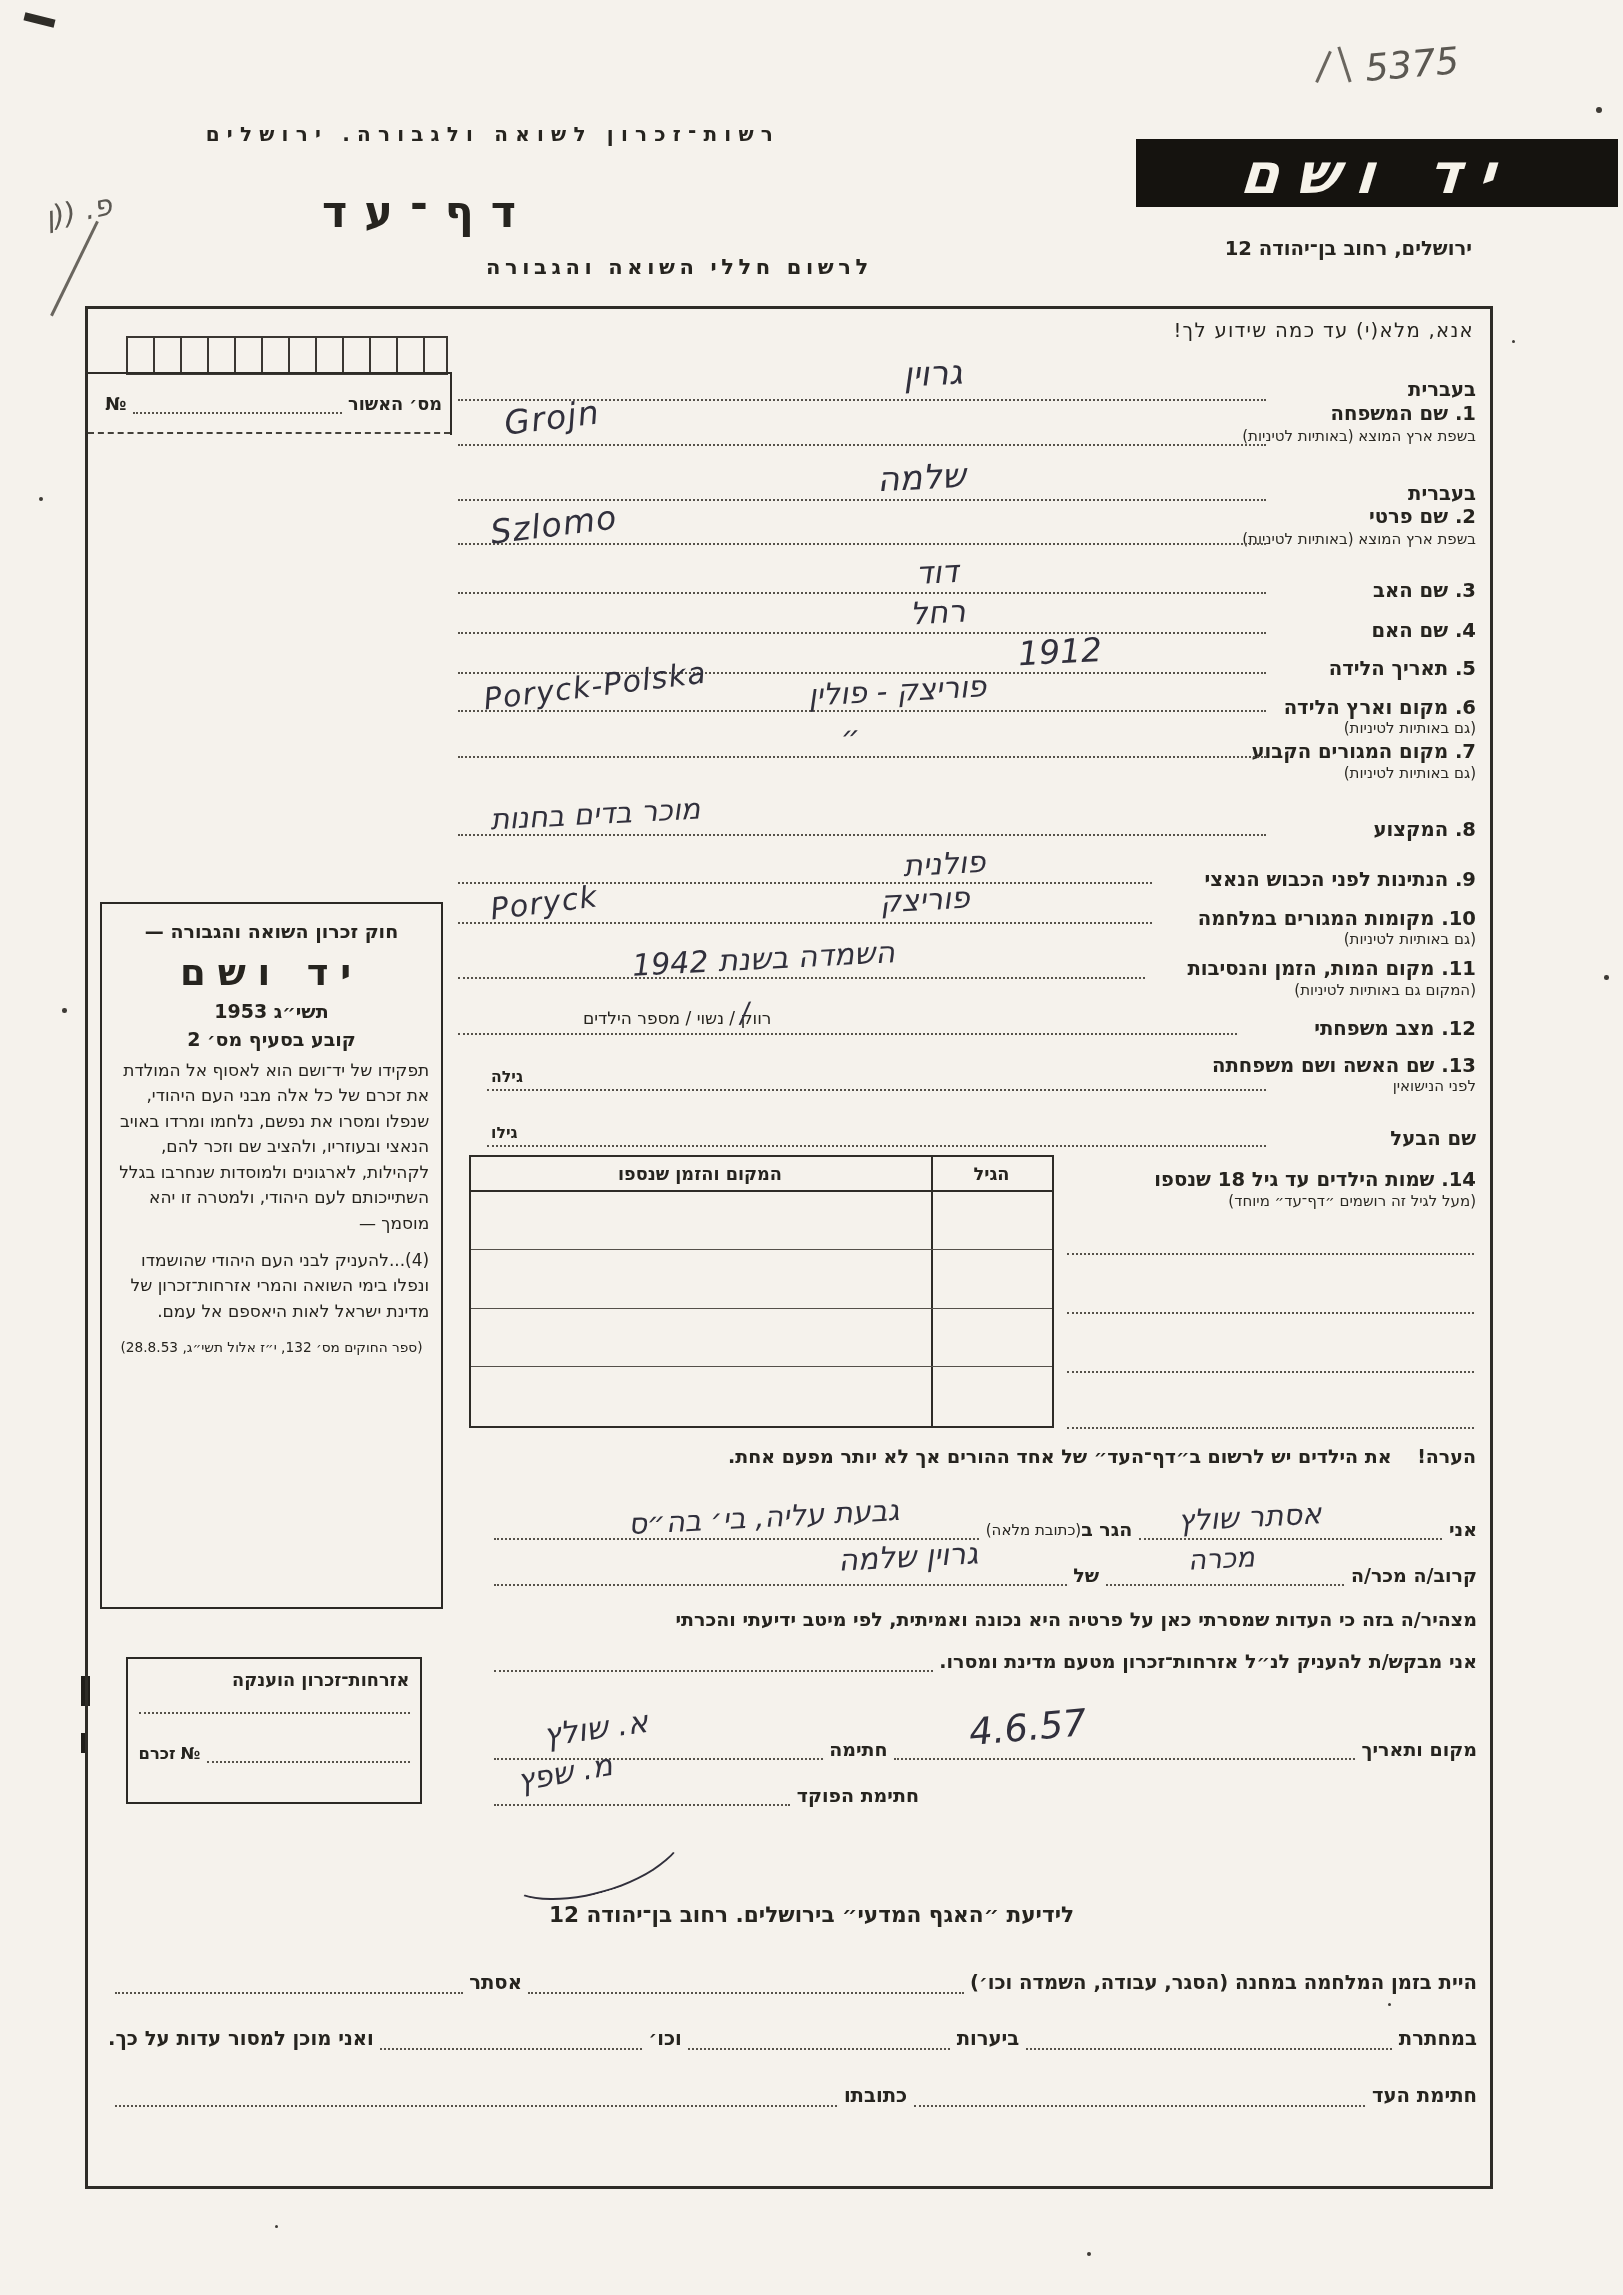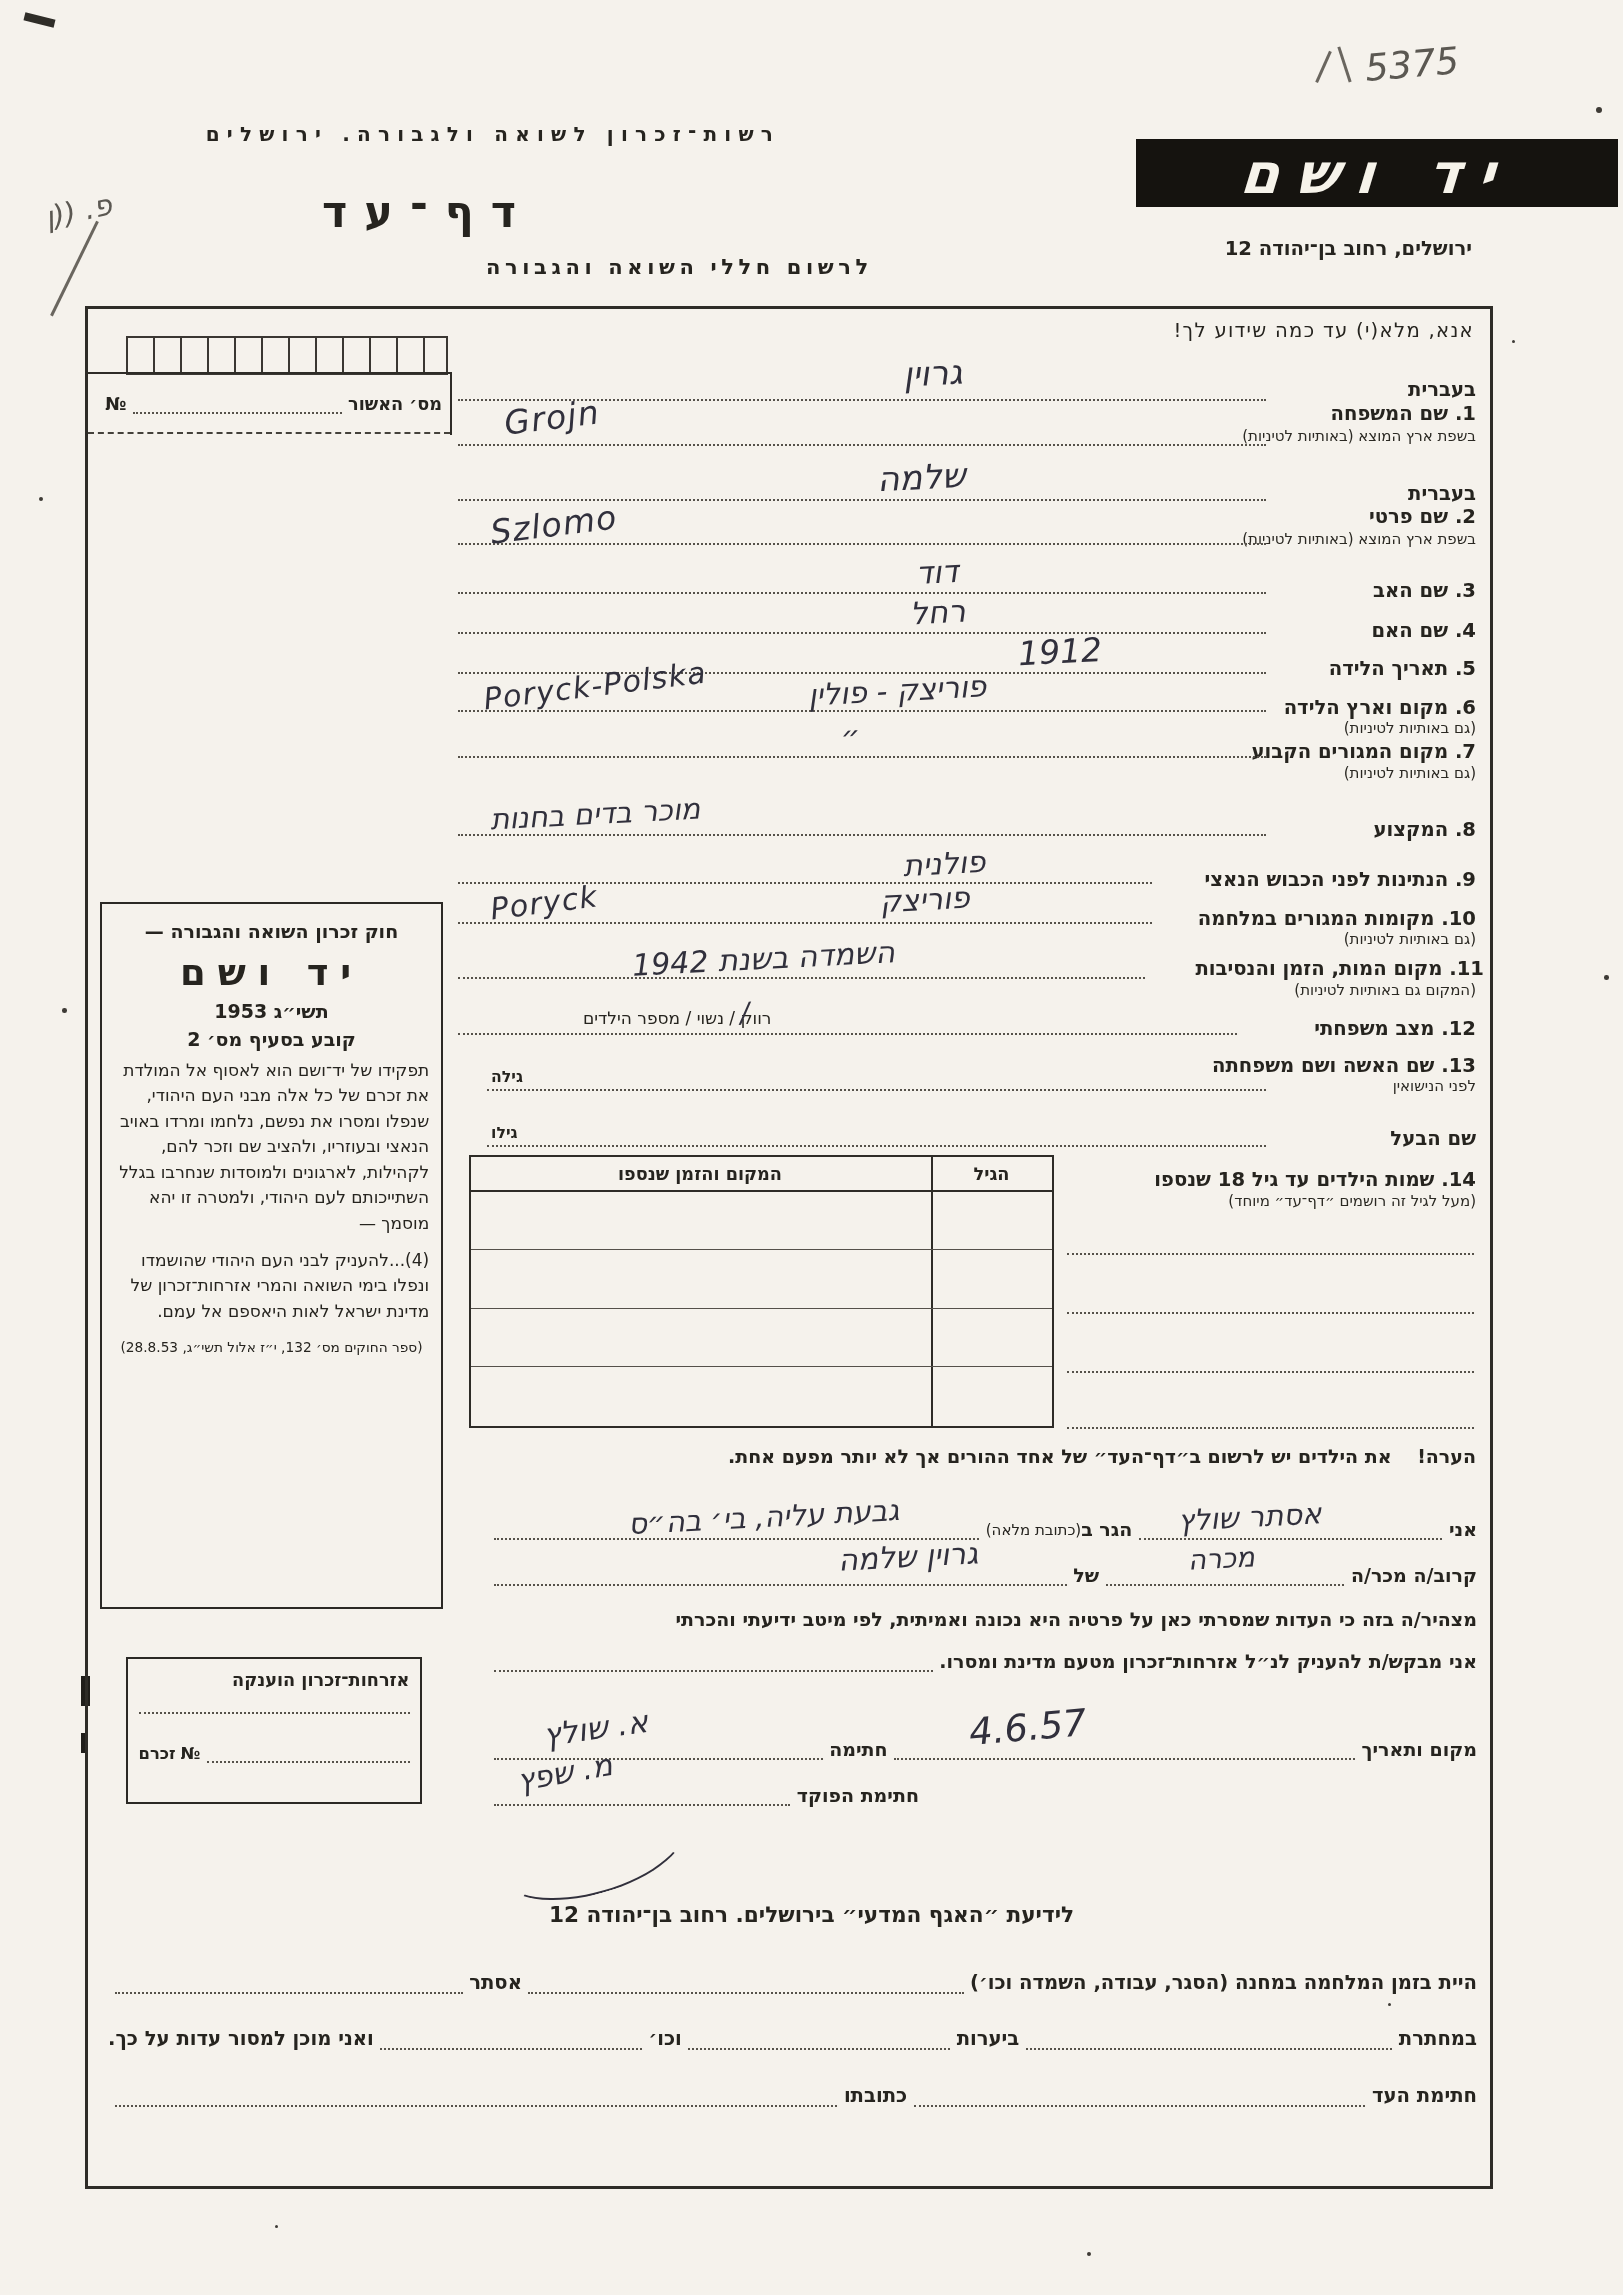--- a/index.html
+++ b/index.html
@@ -140,21 +140,21 @@
   <div class="lab" style="right:147px;top:868px;">9. הנתינות לפני הכבוש הנאצי</div>
   <div class="dl" style="left:458px;top:882px;width:694px;"></div>
   <div class="hv" style="left:903px;top:846px;font-size:30px;">פולנית</div>
 
   <div class="lab" style="right:147px;top:907px;">10. מקומות המגורים במלחמה</div>
   <div class="note" style="right:147px;top:930px;">(גם באותיות לטיניות)</div>
   <div class="dl" style="left:458px;top:922px;width:694px;"></div>
   <div class="hvl" style="left:490px;top:885px;font-size:30px;">Poryck</div>
   <div class="hv" style="left:880px;top:882px;font-size:30px;">פוריצק</div>
 
-  <div class="lab" style="right:139px;top:957px;">11. מקום המות, הזמן והנסיבות</div>
+  <div class="lab" style="right:147px;top:957px;">11. מקום המות, הזמן והנסיבות</div>
   <div class="note" style="right:147px;top:981px;">(המקום גם באותיות לטיניות)</div>
   <div class="dl" style="left:458px;top:977px;width:687px;"></div>
   <div class="hv" style="left:632px;top:941px;font-size:30px;">השמדה בשנת 1942</div>
 
   <div class="lab" style="right:147px;top:1017px;">12. מצב משפחתי</div>
   <div class="dl" style="left:458px;top:1033px;width:779px;"></div>
   <div class="abs rtl" style="left:583px;top:1008px;font-size:17px;">רווק / נשוי / מספר הילדים</div>
   <div class="hv" style="left:740px;top:996px;font-size:27.5px;">/</div>
 
   <div class="lab" style="right:147px;top:1054px;">13. שם האשה ושם משפחתה</div>

